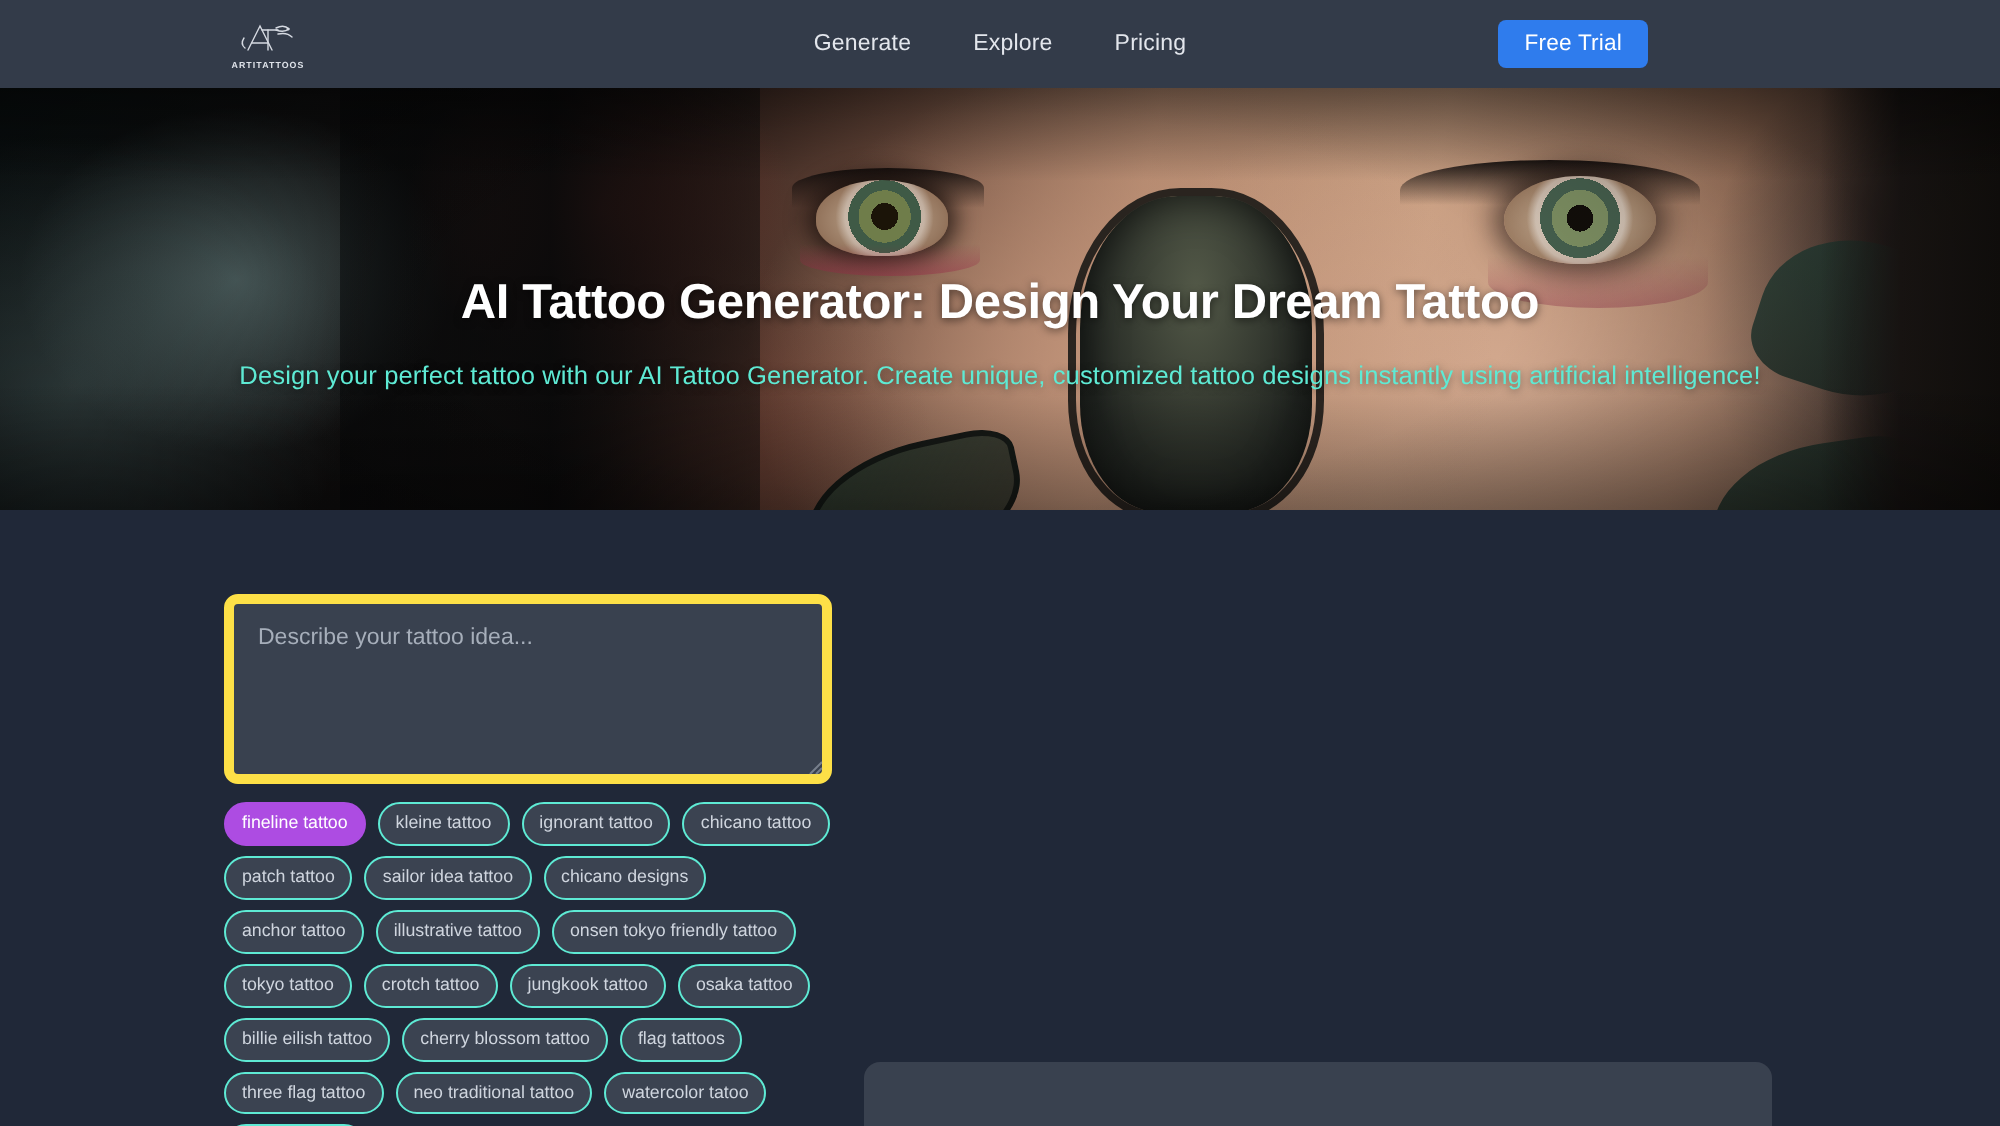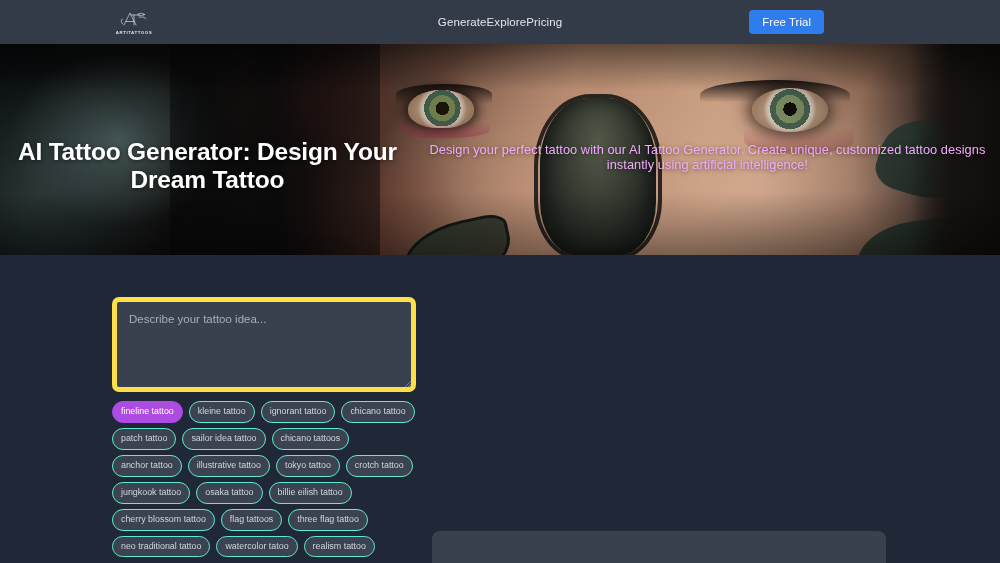--- a/index.html
+++ b/index.html
@@ -26,21 +26,21 @@
     align-items:center; justify-content:center;
   }
   .logo-mark { width:30px; height:19px; display:block; opacity:.92; }
   .logo-word {
     font-size:4.4px; letter-spacing:.55px;
     color:#dfe3ea; margin-top:1px; font-weight:700;
     white-space:nowrap;
   }
   .nav {
     position:absolute; left:0; right:0;
-    display:flex; justify-content:center; 
+    display:flex; justify-content:center; gap:31px;
   }
   .nav-link {
     font-size:11.5px; color:#e3e6ec;
     text-decoration:none; letter-spacing:.1px;
     cursor:pointer;
   }
   .free-trial {
     position:absolute; right:176px;
     background:#2f7ced; color:#fff;
     border:none; border-radius:4px;
@@ -157,32 +157,32 @@
     background:linear-gradient(90deg,rgba(6,8,9,.55),rgba(6,8,9,.9) 50%,rgba(6,8,9,.5));
   }
   .hp-vign {
     inset:0;
     background:
       linear-gradient(180deg,rgba(0,0,0,.45) 0%,rgba(0,0,0,0) 22%,rgba(0,0,0,0) 70%,rgba(0,0,0,.35) 100%),
       radial-gradient(ellipse 640px 240px at 50% 52%, rgba(0,0,0,0) 40%, rgba(0,0,0,.42) 100%);
   }
   .hero-text {
     position:absolute; inset:0;
-    display:flex; flex-direction:row;
+    display:flex; flex-direction:column;
     align-items:center; justify-content:center;
     text-align:center; z-index:3;
   }
   .hero-title {
     font-size:24.5px; font-weight:bold;
     color:#fff; letter-spacing:-.2px;
     text-shadow:0 1px 4px rgba(0,0,0,.55);
     margin-top:33px;
   }
   .hero-sub {
-    font-size:12.8px; color:#f0abfc;
+    font-size:12.8px; color:#5eead4;
     margin-top:14px; letter-spacing:.05px;
     text-shadow:0 1px 4px rgba(0,0,0,.5);
     max-width:900px;
   }
 
   
   .main {
     position:relative;
     padding:0; height:308px;
   }
@@ -301,23 +301,24 @@
       </svg>
     </div>
 
     <div class="tags">
       <button class="tag active">fineline tattoo</button>
       <button class="tag">kleine tattoo</button>
       <button class="tag">ignorant tattoo</button>
       <button class="tag">chicano tattoo</button>
       <button class="tag">patch tattoo</button>
       <button class="tag">sailor idea tattoo</button>
-      <button class="tag">chicano tattoos</button>
+      <button class="tag">chicano designs</button>
       <button class="tag">anchor tattoo</button>
       <button class="tag">illustrative tattoo</button>
+      <button class="tag">onsen tokyo friendly tattoo</button>
       <button class="tag">tokyo tattoo</button>
       <button class="tag">crotch tattoo</button>
       <button class="tag">jungkook tattoo</button>
       <button class="tag">osaka tattoo</button>
       <button class="tag">billie eilish tattoo</button>
       <button class="tag">cherry blossom tattoo</button>
       <button class="tag">flag tattoos</button>
       <button class="tag">three flag tattoo</button>
       <button class="tag">neo traditional tattoo</button>
       <button class="tag">watercolor tatoo</button>

